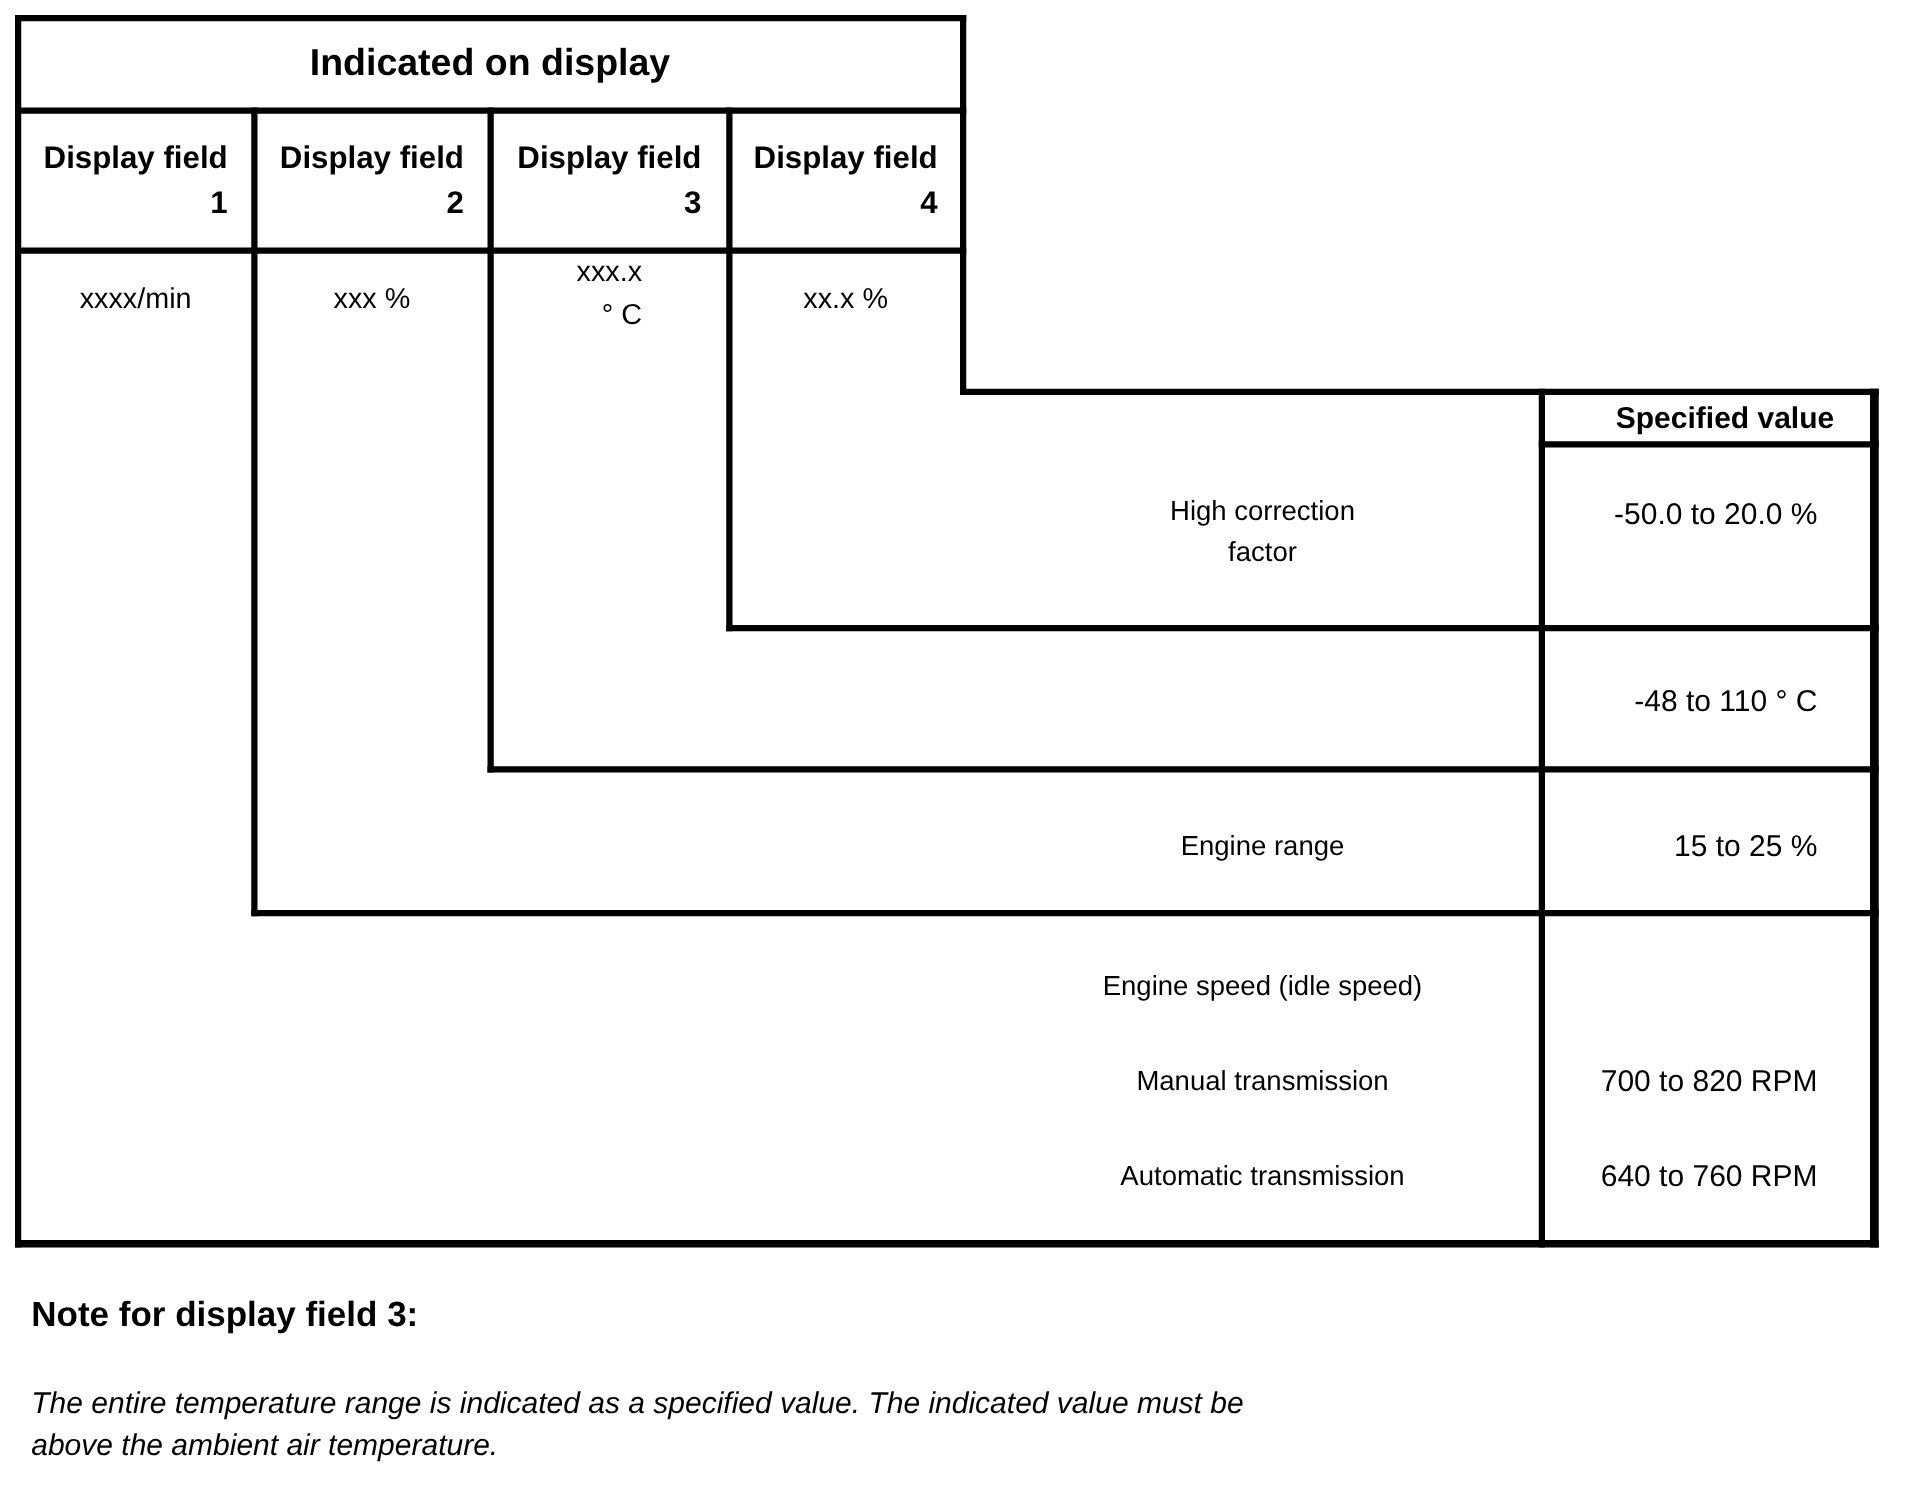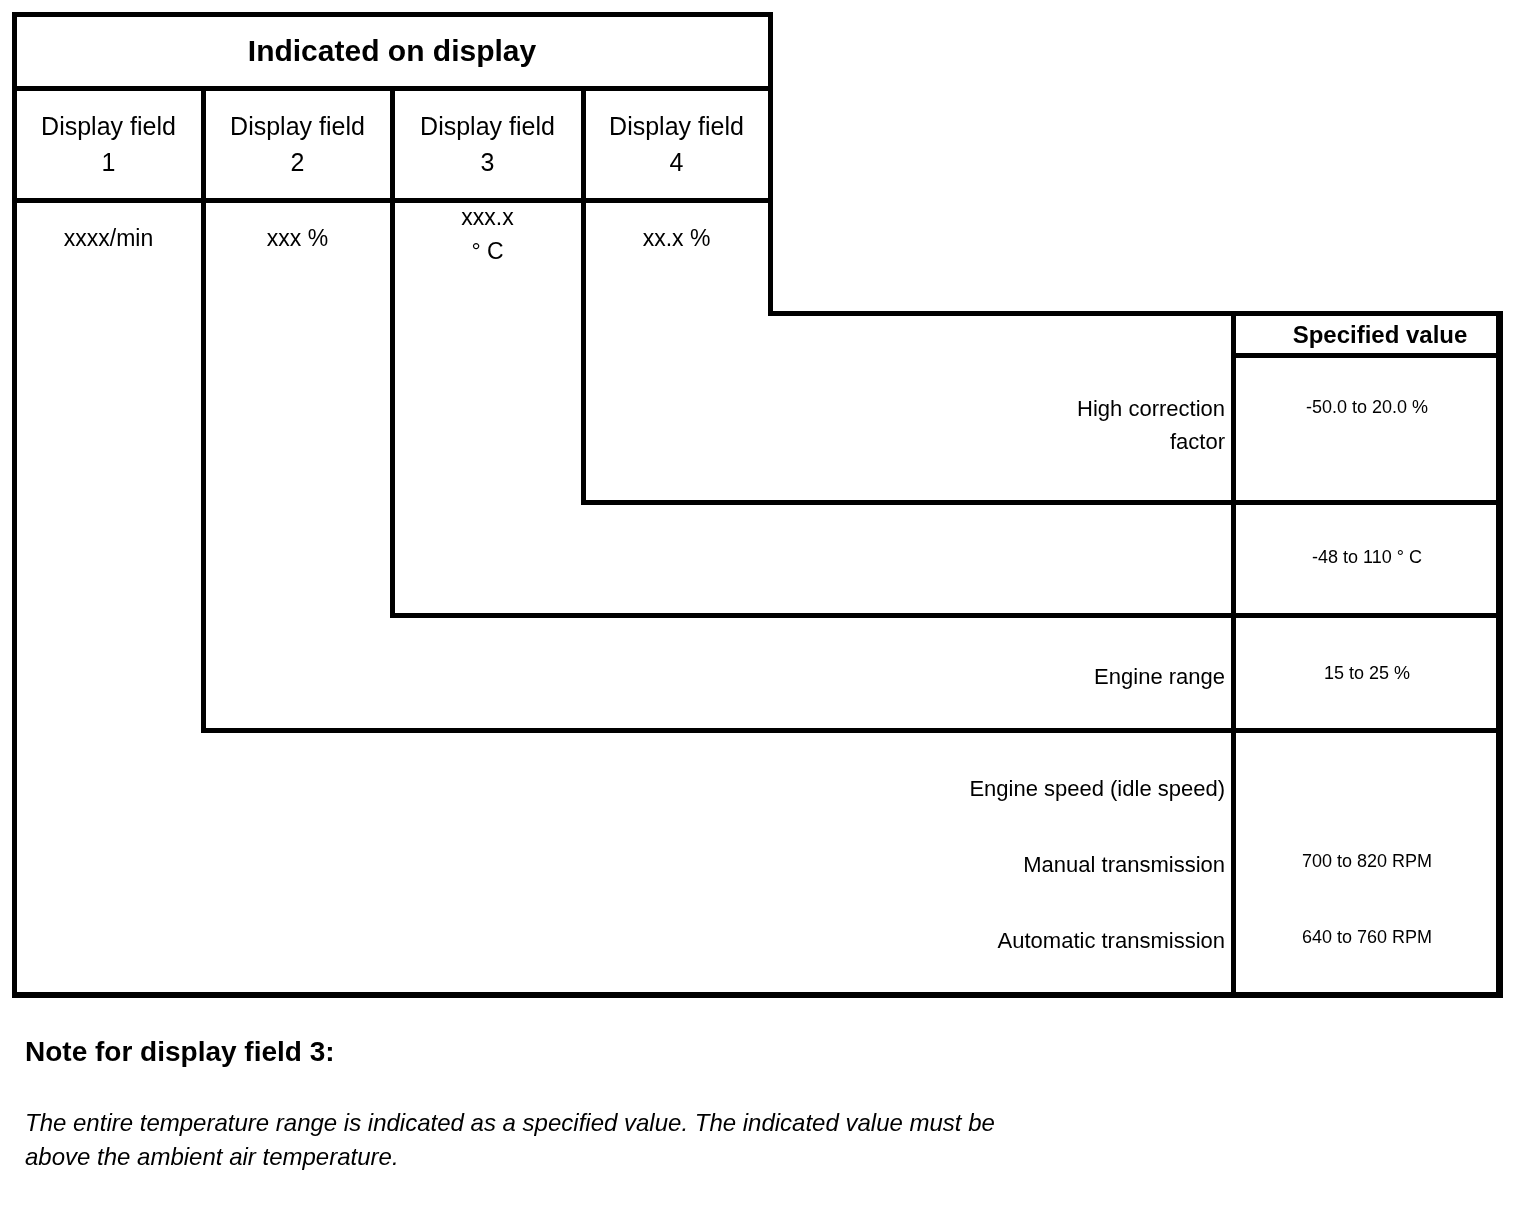--- a/index.html
+++ b/index.html
@@ -22,51 +22,52 @@
   }
   .txt {
     position: absolute;
     color: #000000;
     white-space: pre-line;
   }
   .cell {
     display: flex;
     align-items: center;
     justify-content: center;
-    text-align: center;
+    text-align: right;
   }
   .table-title {
     font-size: 30px;
     font-weight: bold;
   }
   .field-name {
     font-size: 25px;
     line-height: 1.45;
+    font-weight: bold;
   }
   .field-format {
     font-size: 23px;
     line-height: 1.5;
   }
   .spec-header {
     font-size: 24px;
     font-weight: bold;
   }
   .param-label {
     left: 795px;
     width: 430px;
     font-size: 22px;
     line-height: 1.5;
-    text-align: right;
+    text-align: center;
   }
   .spec-value {
-    left: 1238px;
+    left: 1196px;
     width: 258px;
-    font-size: 18px;
+    font-size: 24px;
     line-height: 1.5;
-    text-align: center;
+    text-align: right;
   }
   .note-heading {
     font-size: 28px;
     font-weight: bold;
     text-align: center;
   }
   .note-body {
     font-size: 24px;
     font-style: italic;
     line-height: 1.4;

